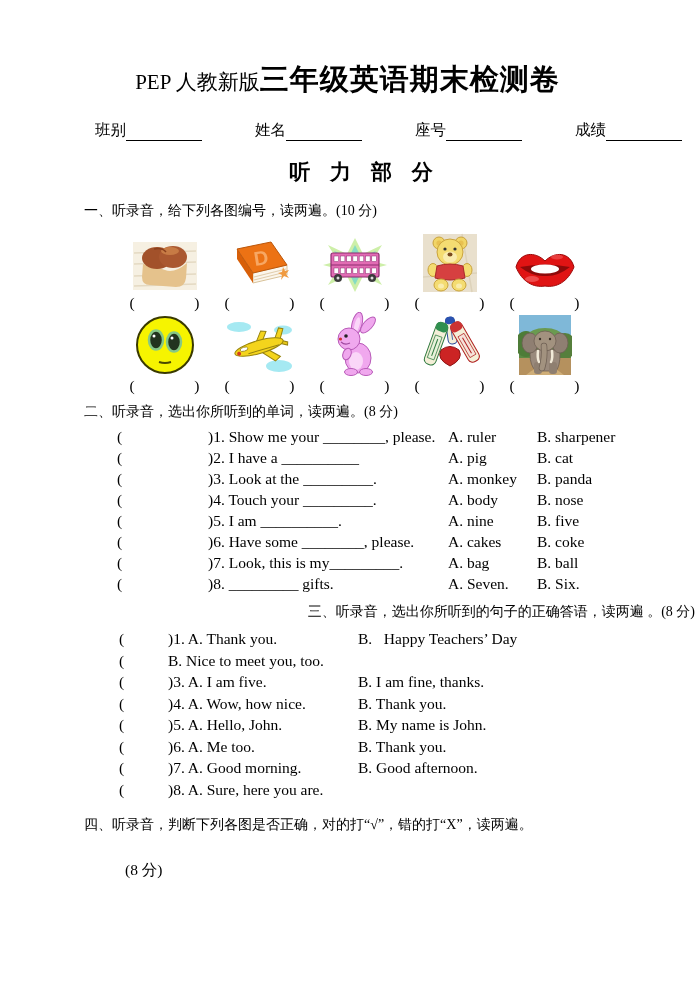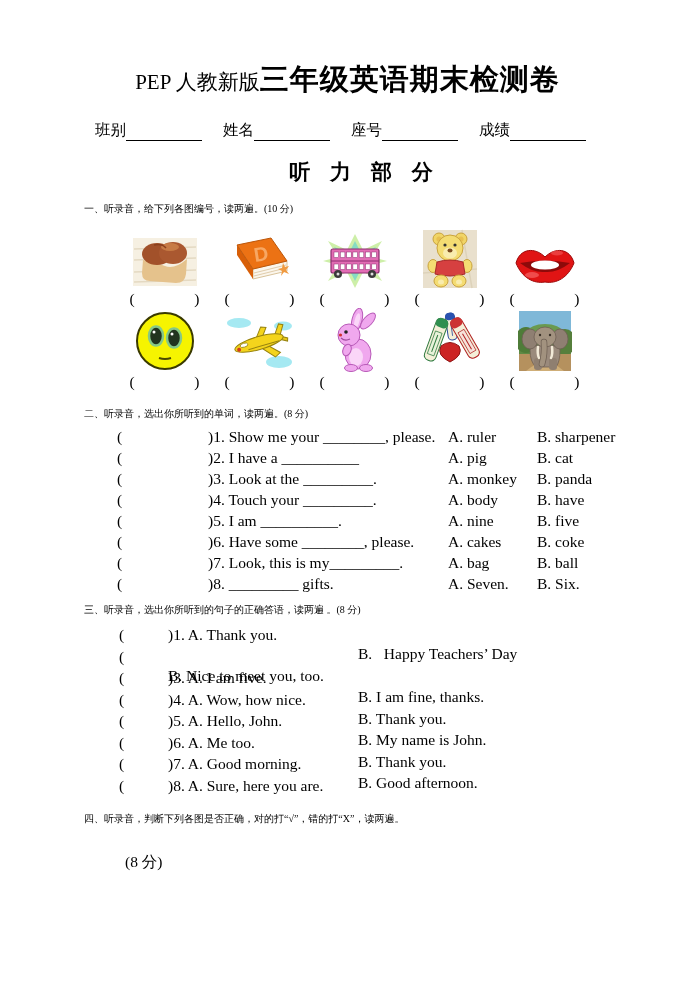--- a/index.html
+++ b/index.html
@@ -8,51 +8,51 @@
     position:relative; width:695px; height:982px; margin:0 auto;
     background:#ffffff; color:#000;
     font-family:"Liberation Serif", serif;
     overflow:hidden;
   }
   
   .title { text-align:center; margin-top:60px; white-space:nowrap; }
   .title-prefix { font-size:21px; font-family:"Liberation Serif", serif; }
   .title-main { font-size:29px; font-weight:bold; font-family:"Liberation Sans", sans-serif; letter-spacing:1px; }
   
-  .fields { display:flex; margin:20px 0 0 95px; font-size:15.5px; }
+  .fields { display:flex; margin:20px 0 0 95px; font-size:15.5px;gap:32px; }
   .field { display:flex; align-items:flex-end; margin-right:21px; }
   .field-label { white-space:nowrap; }
   .blank { display:inline-block; width:76px; border-bottom:1px solid #000; height:15px; }
   
   .listening-heading {
     text-align:center; margin-top:17px; font-size:21px; font-weight:bold;
     font-family:"Liberation Sans", sans-serif; letter-spacing:7px;margin-left:34px;
   }
   
-  .q-header { margin:16px 0 0 84px; font-size:10px; white-space:pre; }
+  .q-header { margin:16px 0 0 84px; font-size:14px; white-space:pre; }
   
   .img-grid { margin:13px 0 0 117px; width:478px; }
   .img-row { display:flex; }
   .img-cell { width:95px; display:flex; flex-direction:column; align-items:center; }
   .img-box { height:60px; display:flex; align-items:flex-end; justify-content:center; }
   .paren-line { width:70px; display:flex; justify-content:space-between; font-size:15.5px; margin-top:1px; }
   .img-row.second { margin-top:4px; }
   
   .q2-list { margin:5px 0 0 117px; font-size:15.5px; }
   .q2-row { display:flex; height:21px; line-height:21px; white-space:pre; }
   .q2-row .paren { width:43px; }
   .q2-row .stem  { width:240px;margin-left:48px; }
   .q2-row .optA  { width:89px; }
   .q2-row .optB  { flex:1; }
   
   .q3-list { margin:7px 0 0 119px; font-size:15.5px; }
   .q3-row { display:flex; height:21.5px; line-height:21.5px; white-space:pre; }
   .q3-row .paren { width:49px; }
   .q3-row .colA  { width:190px; }
-  .q3-row .colB  { flex:1;margin-top:19px; }
+  .q3-row .colB  { flex:1; }
   
   .p4-header { }
   .p4-score { margin:26px 0 0 125px; font-size:15.5px; }
 </style>
 </head>
 <body>
 
 <div class="page">
 
   <div class="title">
@@ -330,21 +330,21 @@
         </div>
         <div class="paren-line">
           <span>(</span>
           <span>)</span>
         </div>
       </div>
 
     </div>
   </div>
 
-  <div class="q-header" style="">二、听录音，选出你所听到的单词，读两遍。(8 分)</div>
+  <div class="q-header" style="margin-top:8px;">二、听录音，选出你所听到的单词，读两遍。(8 分)</div>
   <div class="q2-list">
     <div class="q2-row">
       <span class="paren">(</span>
       <span class="stem">)1. Show me your ________, please.</span>
       <span class="optA">A. ruler</span>
       <span class="optB">B. sharpener</span>
     </div>
     <div class="q2-row">
       <span class="paren">(</span>
       <span class="stem">)2. I have a __________</span>
@@ -354,21 +354,21 @@
     <div class="q2-row">
       <span class="paren">(</span>
       <span class="stem">)3. Look at the _________.</span>
       <span class="optA">A. monkey</span>
       <span class="optB">B. panda</span>
     </div>
     <div class="q2-row">
       <span class="paren">(</span>
       <span class="stem">)4. Touch your _________.</span>
       <span class="optA">A. body</span>
-      <span class="optB">B. have</span>
+      <span class="optB">B. nose</span>
     </div>
     <div class="q2-row">
       <span class="paren">(</span>
       <span class="stem">)5. I am __________.</span>
       <span class="optA">A. nine</span>
       <span class="optB">B. five</span>
     </div>
     <div class="q2-row">
       <span class="paren">(</span>
       <span class="stem">)6. Have some ________, please.</span>
@@ -382,21 +382,21 @@
       <span class="optB">B. ball</span>
     </div>
     <div class="q2-row">
       <span class="paren">(</span>
       <span class="stem">)8. _________ gifts.</span>
       <span class="optA">A. Seven.</span>
       <span class="optB">B. Six.</span>
     </div>
   </div>
 
-  <div class="q-header" style="margin-top:9px;">三、听录音，选出你所听到的句子的正确答语，读两遍 。(8 分)</div>
+  <div class="q-header" style="margin-top:9px;text-align:right;">三、听录音，选出你所听到的句子的正确答语，读两遍 。(8 分)</div>
   <div class="q3-list">
     <div class="q3-row">
       <span class="paren">(</span>
       <span class="colA">)1. A. Thank you.</span>
       <span class="colB">B.   Happy Teachers’ Day</span>
     </div>
     <div class="q3-row">
       <span class="paren">(</span>
       <span class="colB">B. Nice to meet you, too.</span>
     </div>

